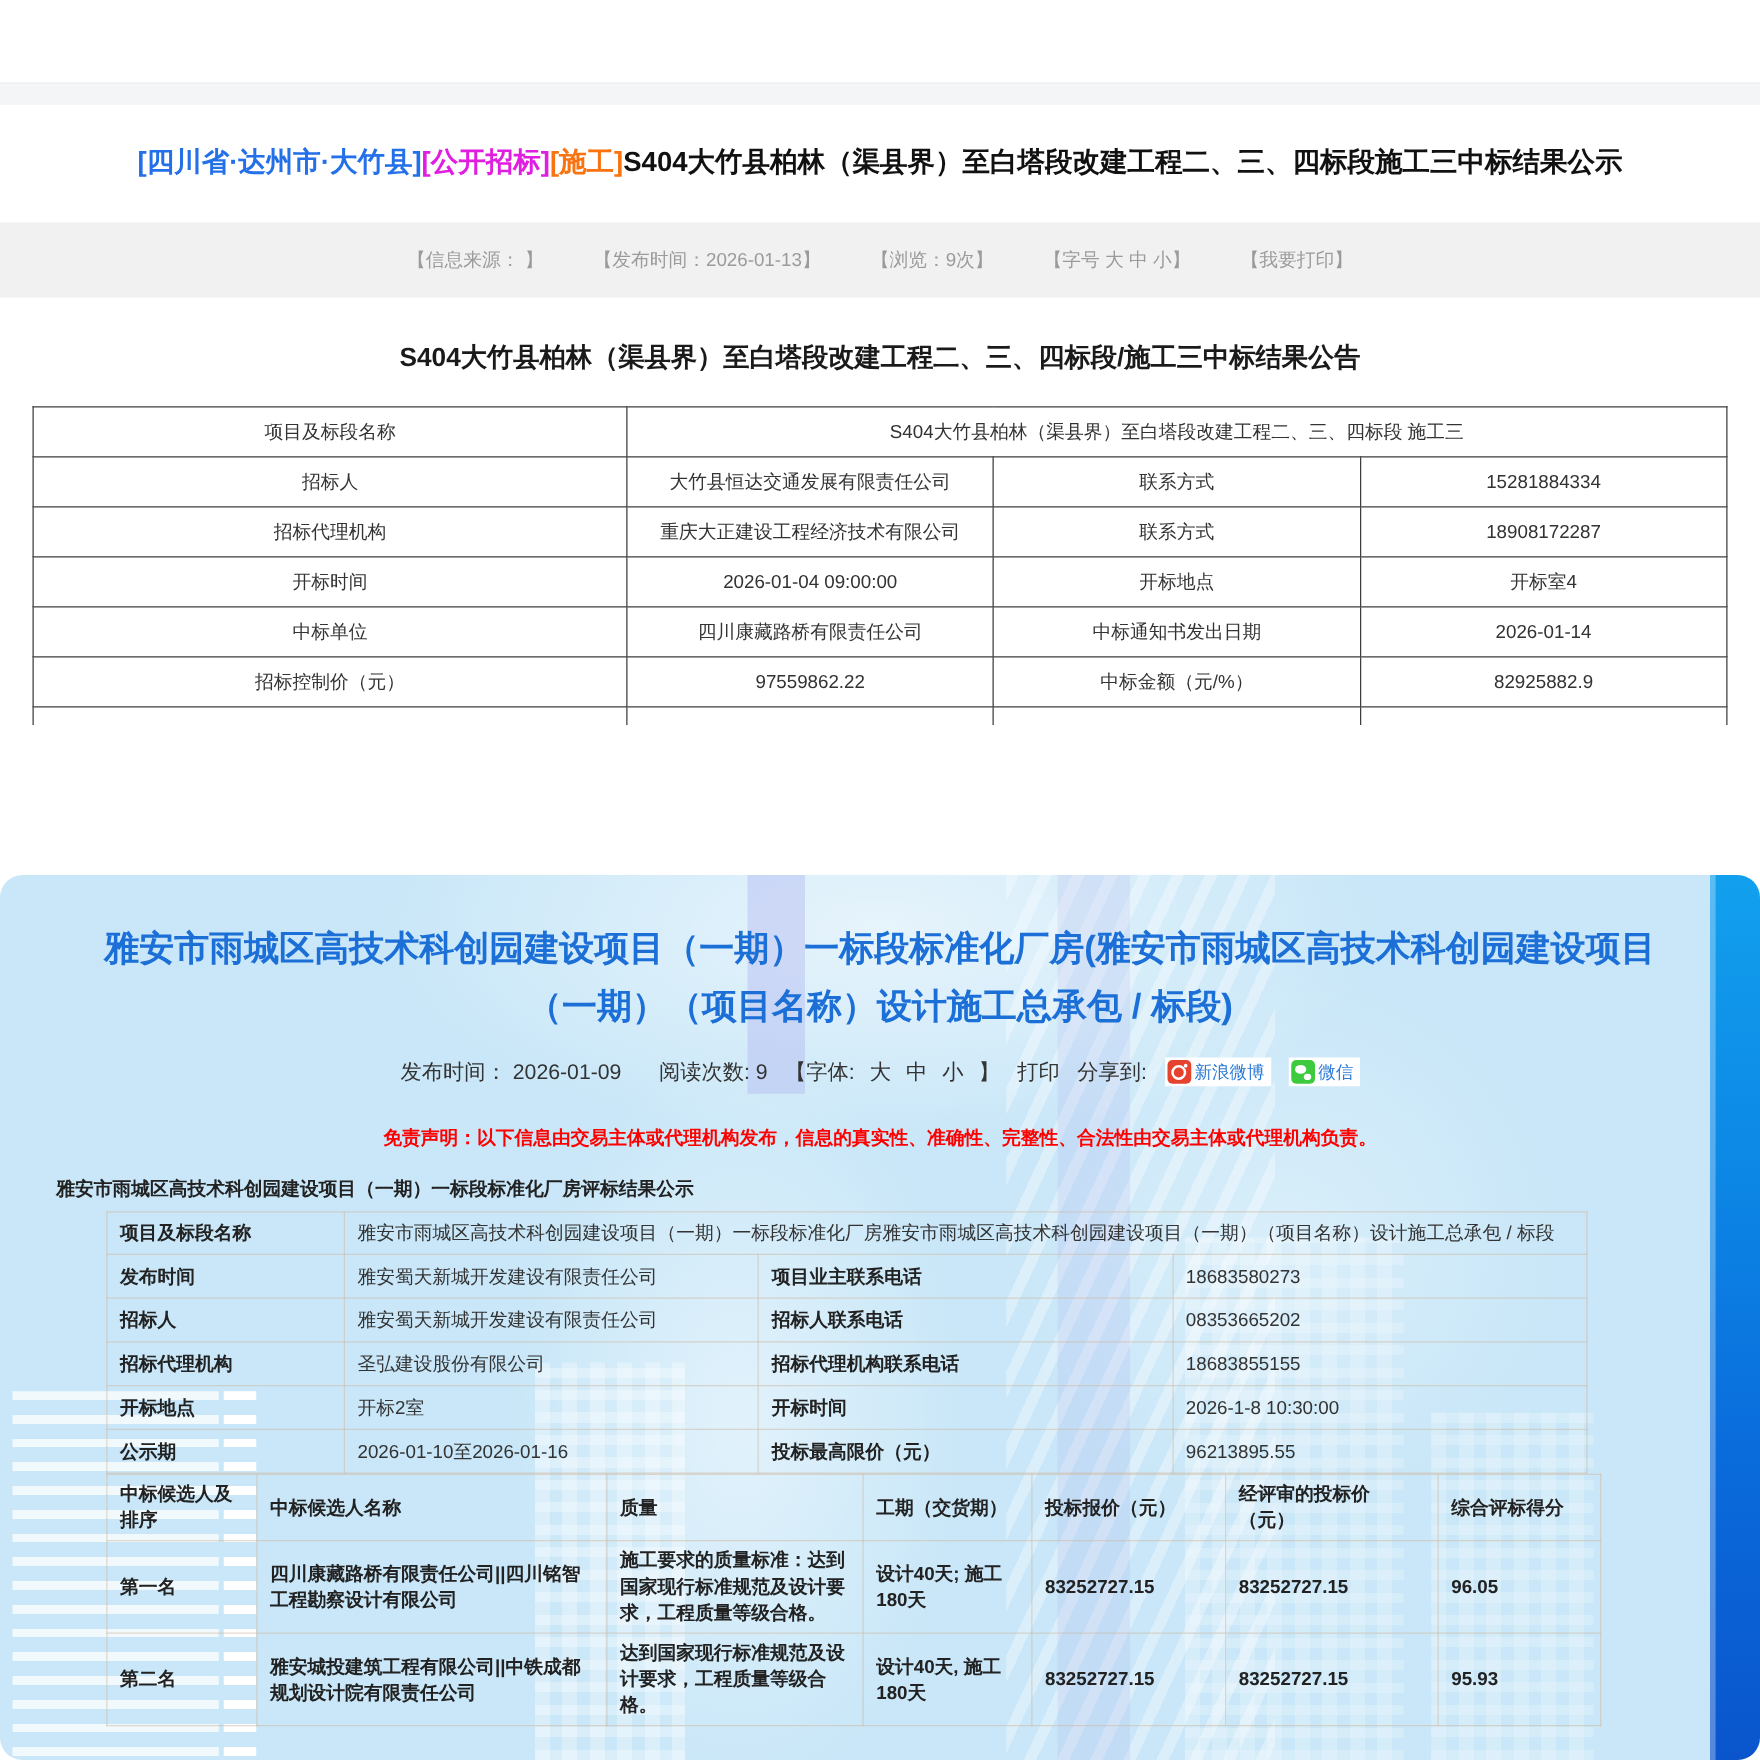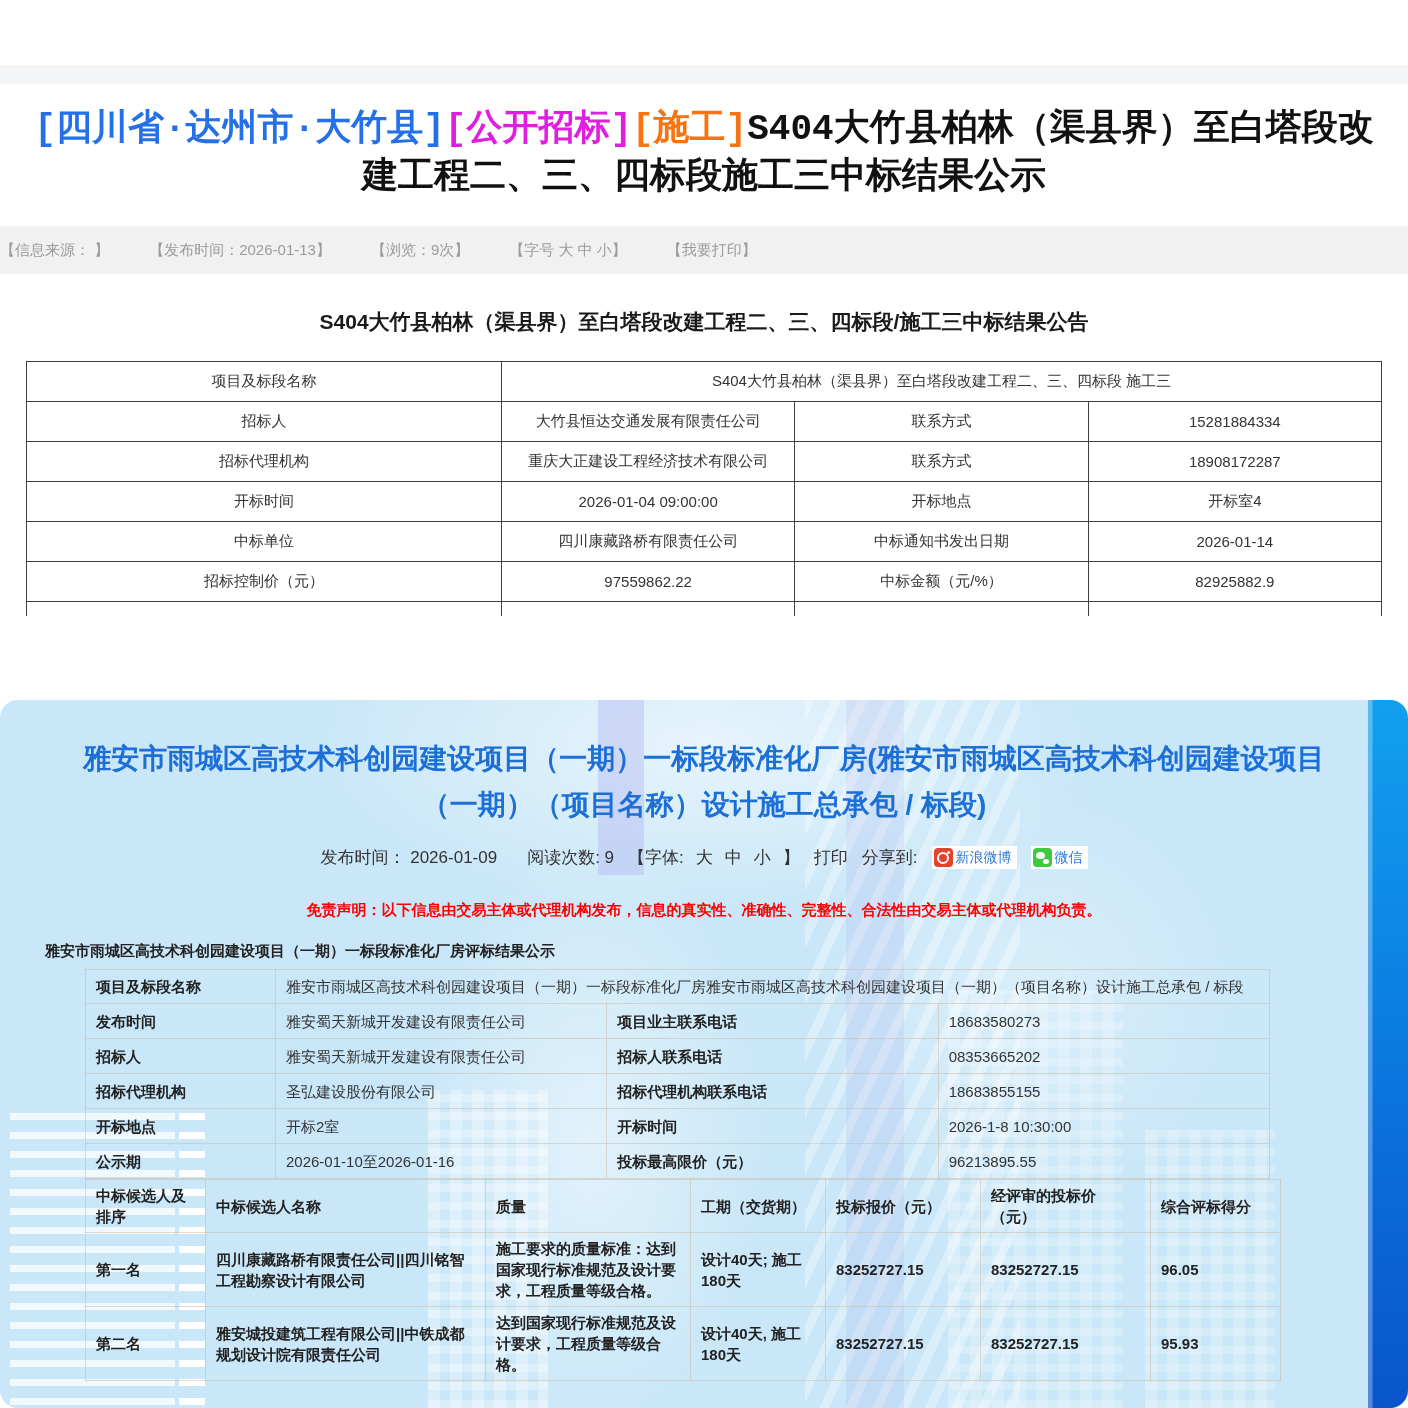--- a/index.html
+++ b/index.html
@@ -12,33 +12,32 @@
   }
   .page { width: 1408px; height: 1408px; position: relative; }
 
   
   .sec1 { height: 700px; overflow: hidden; position: relative; background: #fff; }
   .top-gap { height: 66px; background: #fff; }
   .top-gray-bar { height: 18px; background: #f4f5f6; border-top: 1px solid #ededee; }
   .title1 {
     margin: 22px 18px 0;
     text-align: center;
-    font-size: 36px;
+    font-size: 22px;
     font-weight: bold;
     line-height: 48px;
     color: #111;
-    font-family: Liberation Mono, monospace;
   }
   .meta-bar {
     margin-top: 24px;
     background: #f1f1f2;
-    height: 48px;
+    height: 60px;
     display: flex;
     align-items: center;
-    justify-content: flex-start;
+    justify-content: center;
     gap: 40px;
     color: #9b9b9b;
     font-size: 15px;
   }
   .subtitle {
     margin-top: 34px;
     text-align: center;
     font-size: 21px;
     font-weight: bold;
     color: #1a1a1a;

